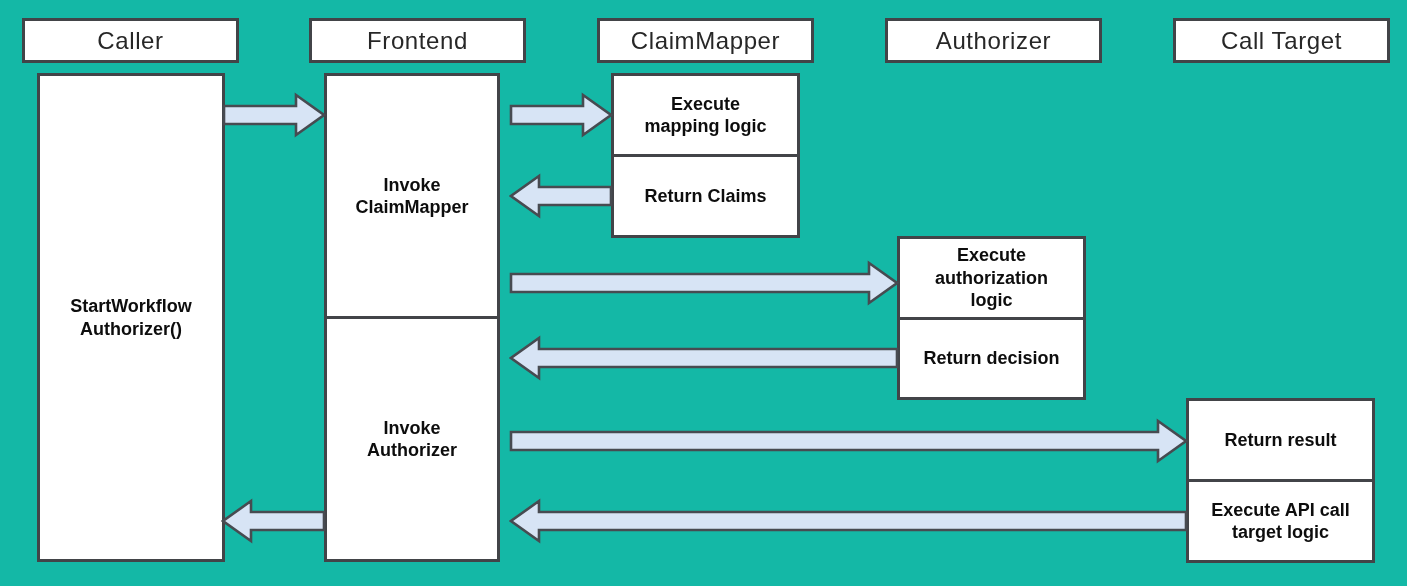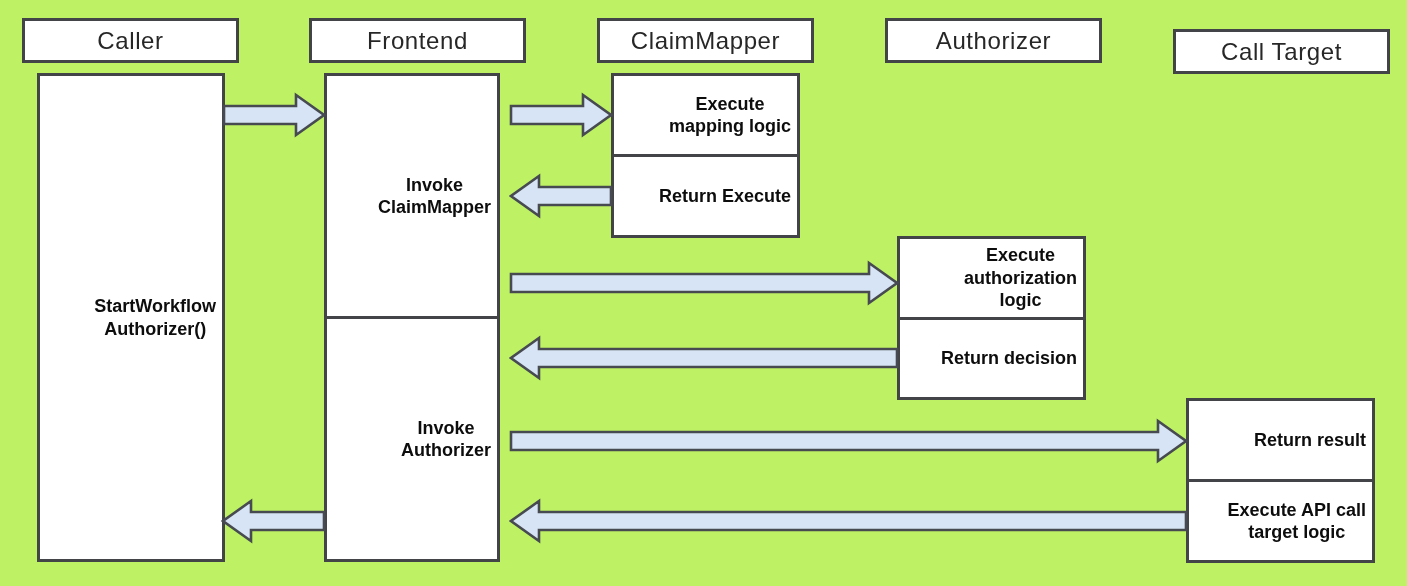--- a/index.html
+++ b/index.html
@@ -5,21 +5,21 @@
   html, body {
     margin: 0;
     padding: 0;
     background: #000;
     font-family: "Liberation Sans", sans-serif;
   }
   #canvas {
     position: relative;
     width: 1407px;
     height: 586px;
-    background: #bef264;
+    background: #14b8a6;
     overflow: hidden;
   }
   
   .hdr {
     position: absolute;
     top: 18px;
     height: 45px;
     width: 217px;
     box-sizing: border-box;
     background: #ffffff;
@@ -30,42 +30,42 @@
     font-size: 24px;
     font-weight: 400;
     letter-spacing: 0.6px;
     color: #272727;
     white-space: nowrap;
   }
   .hdr-caller      { left: 22px; }
   .hdr-frontend    { left: 309px; }
   .hdr-claimmapper { left: 597px; }
   .hdr-authorizer  { left: 885px; }
-  .hdr-calltarget  { left: 1173px; margin-top: 11px; }
+  .hdr-calltarget  { left: 1173px; }
 
   
   .act {
     position: absolute;
     box-sizing: border-box;
     background: #ffffff;
     border: 3px solid #424448;
     display: flex;
     flex-direction: column;
   }
   .act-caller      { left: 37px;   top: 73px;  width: 188px; height: 489px; }
   .act-frontend    { left: 324px;  top: 73px;  width: 176px; height: 489px; }
   .act-claimmapper { left: 611px;  top: 73px;  width: 189px; height: 165px; }
   .act-authorizer  { left: 897px;  top: 236px; width: 189px; height: 164px; }
   .act-calltarget  { left: 1186px; top: 398px; width: 189px; height: 165px; }
 
   .seg {
     flex: 1 1 0;
     display: flex;
     align-items: center;
-    justify-content: flex-end;
+    justify-content: center;
     text-align: center;
   }
   .seg + .seg { border-top: 3px solid #424448; }
 
   .lbl {
     font-size: 18px;
     font-weight: 700;
     color: #0d0d0d;
     line-height: 1.25;
     white-space: pre-line;
@@ -124,21 +124,21 @@
 Authorizer</span>
     </div>
   </div>
 
   <div class="act act-claimmapper">
     <div class="seg">
       <span class="lbl">Execute
 mapping logic</span>
     </div>
     <div class="seg">
-      <span class="lbl">Return Execute</span>
+      <span class="lbl">Return Claims</span>
     </div>
   </div>
 
   <div class="act act-authorizer">
     <div class="seg">
       <span class="lbl">Execute
 authorization
 logic</span>
     </div>
     <div class="seg">

